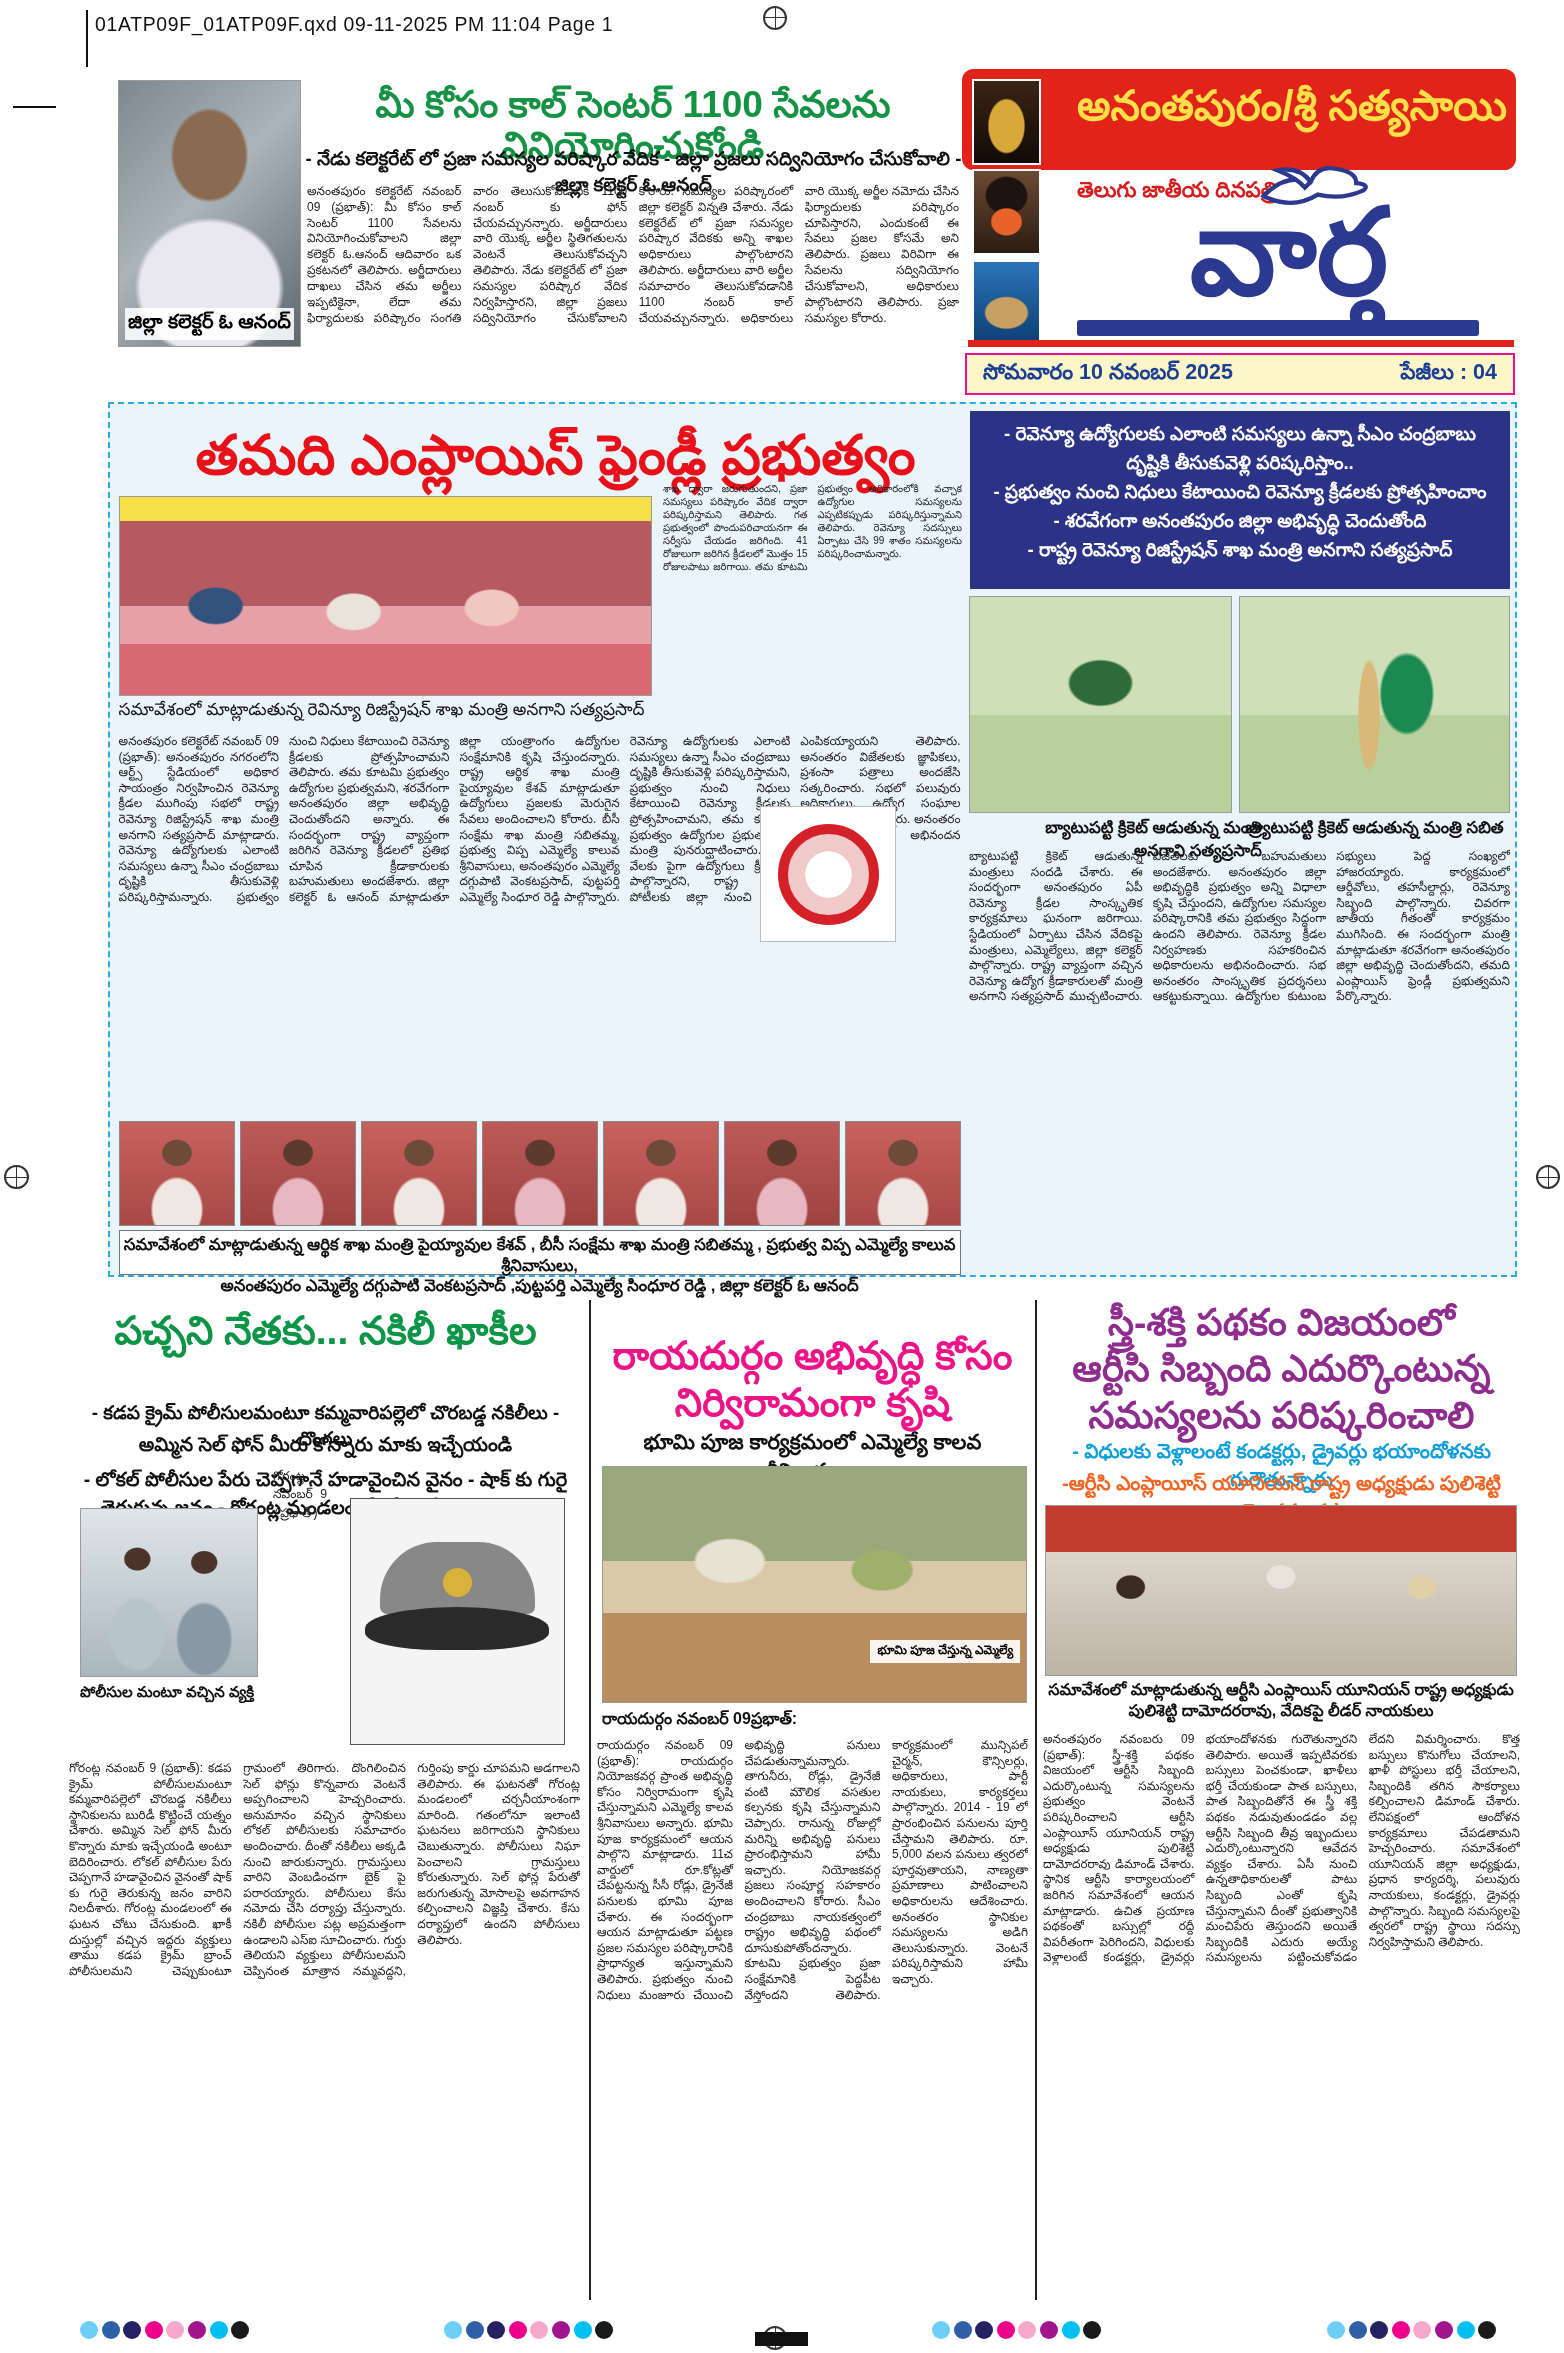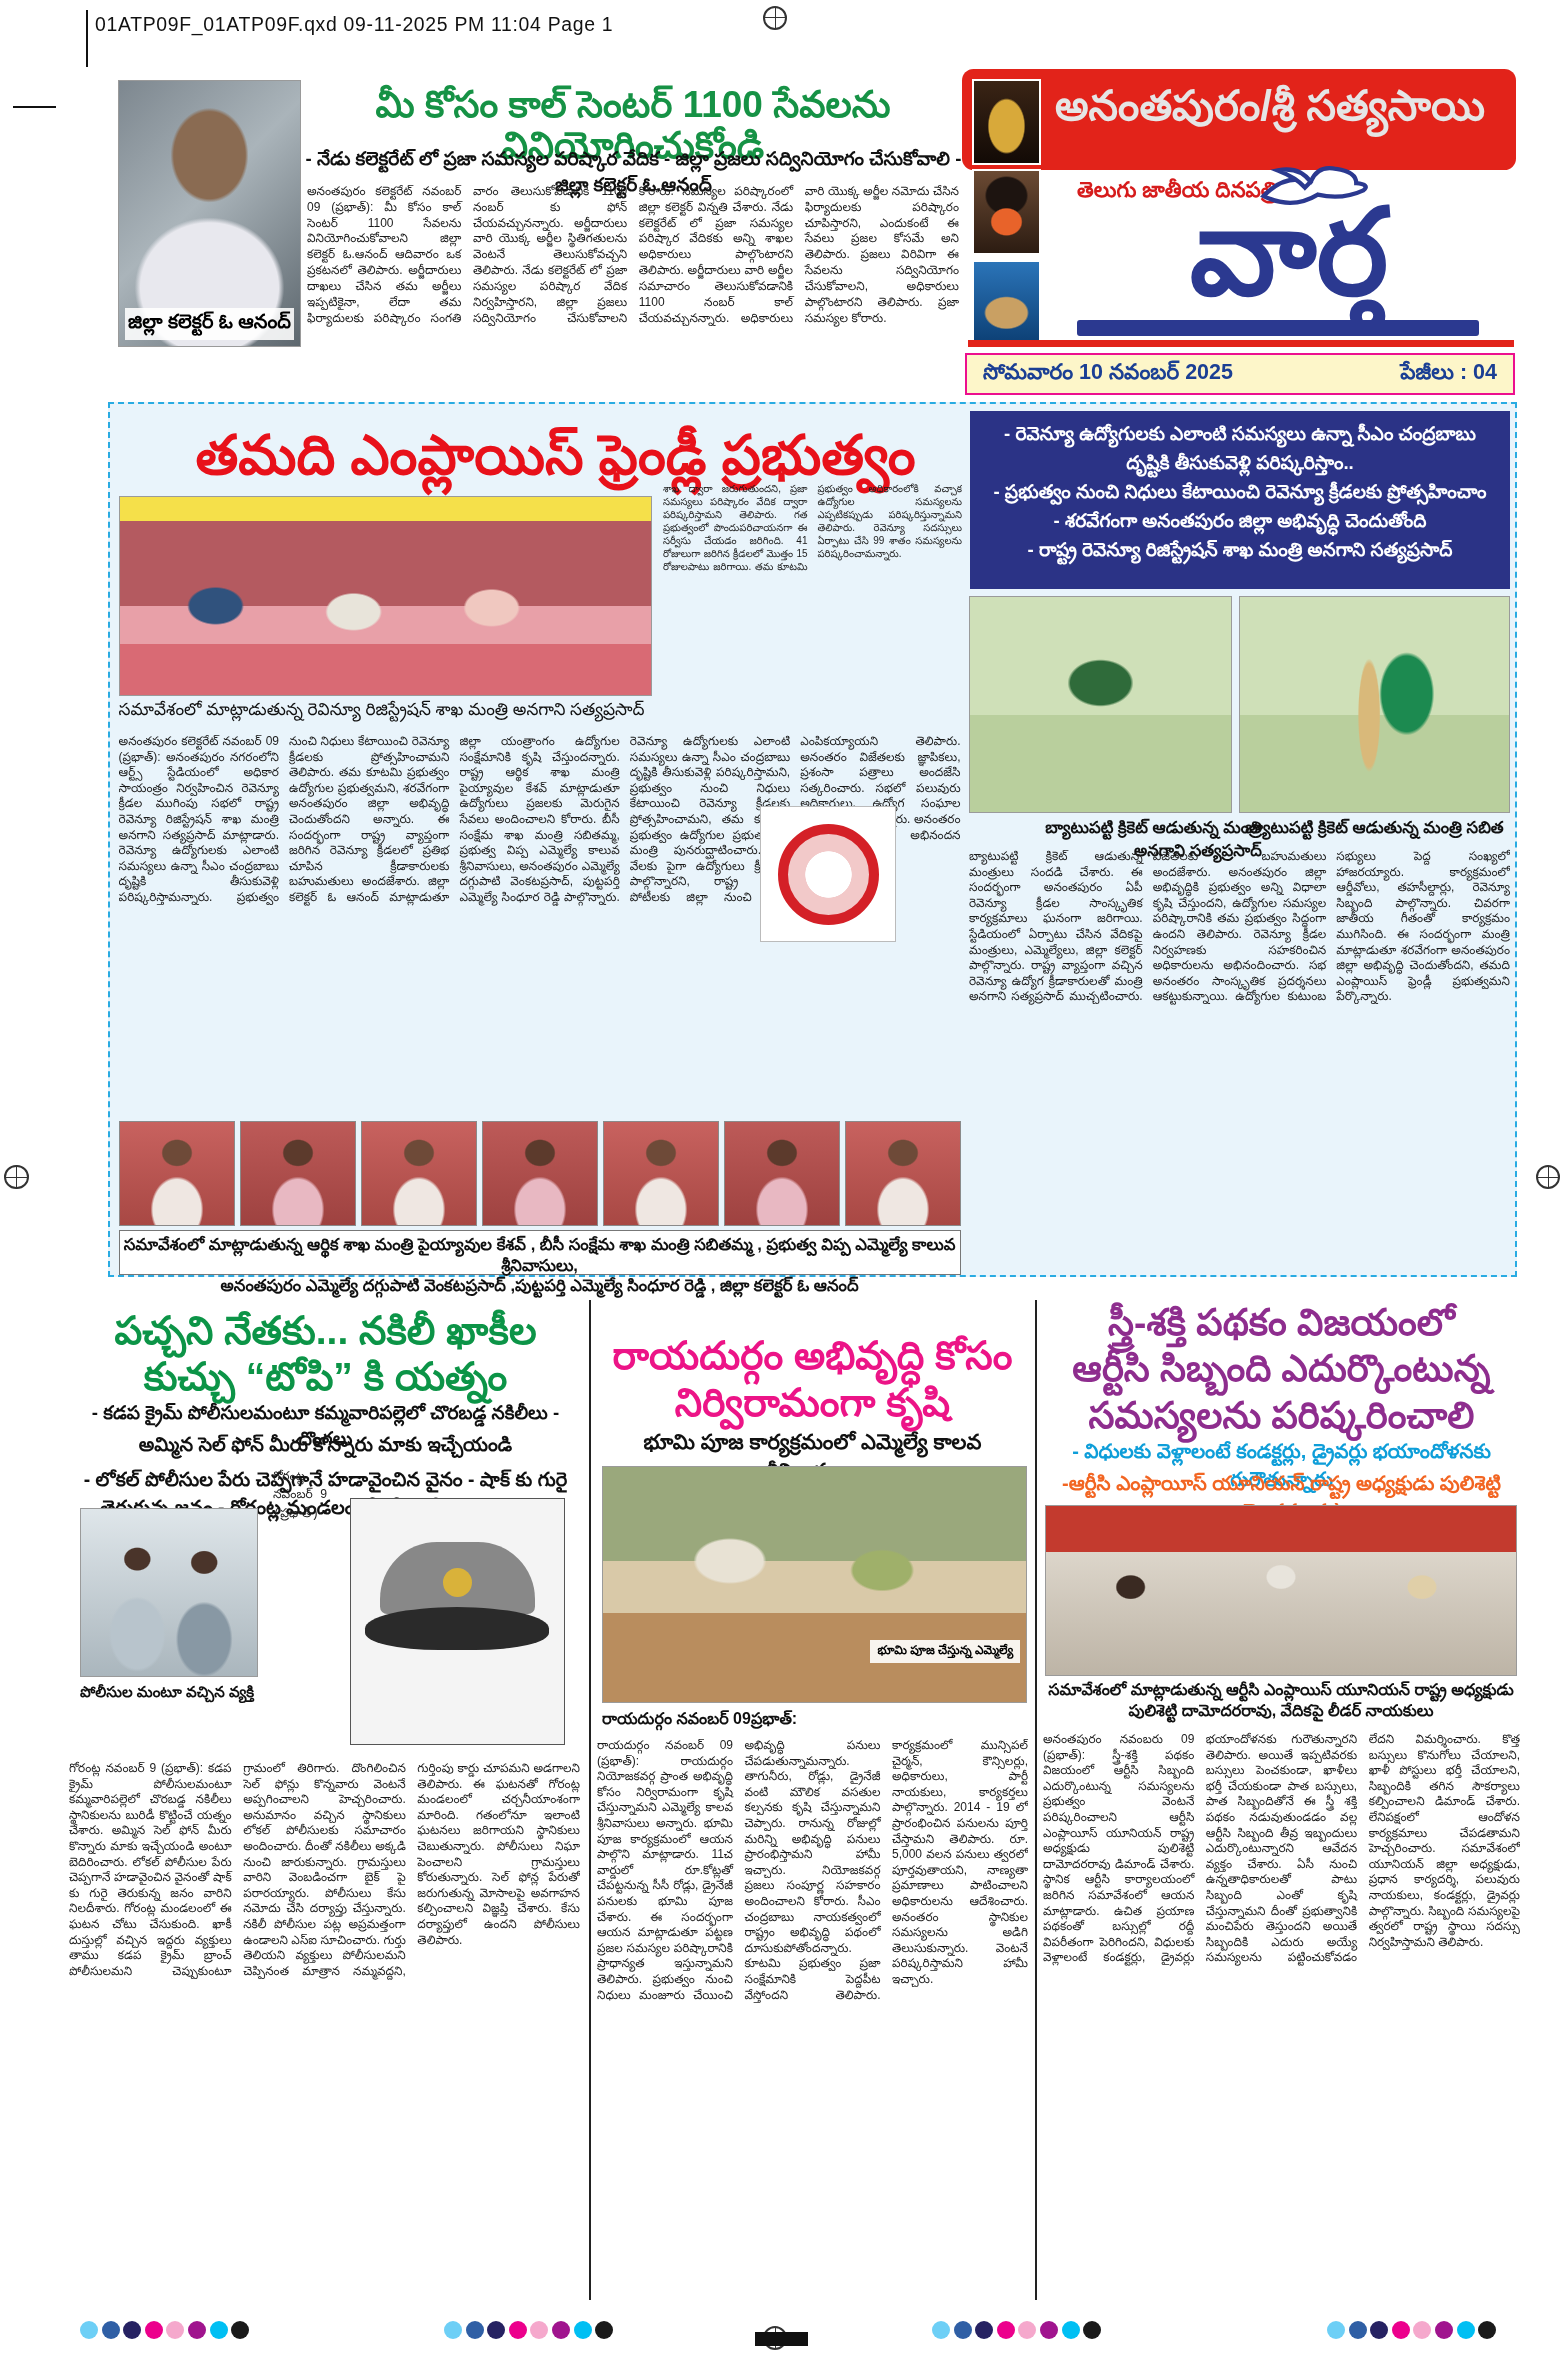--- a/index.html
+++ b/index.html
@@ -33,22 +33,22 @@
   .top-headline { left:310px; top:85px; width:646px; text-align:center;
      color:#169245; font-size:37px; font-weight:bold; line-height:1.1; }
   .top-subhead { left:302px; top:148px; width:663px; text-align:center;
      color:#111; font-size:18.7px; font-weight:bold; }
   .top-body { left:307px; top:184px; width:652px; height:188px;
      font-size:12px; line-height:1.32; text-align:justify; color:#1c1c1c;
      column-count:4; column-gap:11.5px; overflow:hidden; }
 
   
   .mast-red { left:962px; top:69px; width:554px; height:101px; background:#e2231a; border-radius:11.5px; }
-  .mast-title { position:absolute; left:93px; top:13px; width:452px; text-align:left;
-     color:#e5e5e5; font-size:42px; font-weight:bold; }
+  .mast-title { position:absolute; left:93px; top:13px; width:452px; text-align:right;
+     color:#fde047; font-size:42px; font-weight:bold; }
   .mast-photo { width:69px; height:86px; border:2.2px solid #ffffff; position:absolute; left:10px; }
   .mp1 { top:10px; background:radial-gradient(29px 43px at 50% 55%, #d8a93a 0 60%, transparent 65%), linear-gradient(#3a2415,#120a06); }
   .mp2 { top:101px; background:radial-gradient(24.4px 21.5px at 50% 62%, #e8632a 0 60%, transparent 66%), radial-gradient(32px 29px at 50% 30%, #1d1410 0 62%, transparent 68%), linear-gradient(#6b4a33,#2c1c12); }
   .mp3 { top:191px; background:radial-gradient(33px 24.4px at 50% 62%, #c9a063 0 62%, transparent 68%), linear-gradient(#2b74b8,#0c3f74); }
   .mast-tagline { left:1077px; top:178px; width:302px; color:#d61c1c; font-size:21.5px; font-weight:bold; }
   .mast-logo { left:1063px; top:192px; width:452px; text-align:center;
      color:#2b3990; font-size:121px; font-weight:bold; line-height:1.0; }
   .mast-bar-blue { left:1077px; top:320px; width:402px; height:16px; background:#2b3990; border-radius:2.9px; }
   .mast-bar-red { left:968px; top:340px; width:546px; height:7.2px; background:#e2231a; }
   .dove { left:1249px; top:159px; }
@@ -208,21 +208,20 @@
       <div class="speaker"></div>
     </div>
     <div class="speakers-cap">
       <div>సమావేశంలో మాట్లాడుతున్న ఆర్థిక శాఖ మంత్రి పైయ్యావుల కేశవ్ , బీసీ సంక్షేమ శాఖ మంత్రి సబితమ్మ , ప్రభుత్వ విప్ప ఎమ్మెల్యే కాలువ శ్రీనివాసులు,</div>
       <div>అనంతపురం ఎమ్మెల్యే దగ్గుపాటి వెంకటప్రసాద్ ,పుట్టపర్తి ఎమ్మెల్యే సింధూర రెడ్డి , జిల్లా కలెక్టర్ ఓ ఆనంద్</div>
     </div>
   </div>
 
   <div class="abs h-green" style="left:72px; top:1308px; width:507px;">
     <div>పచ్చని నేతకు... నకిలీ ఖాకీల</div>
-    <div>కుచ్చు “టోపి” కి యత్నం</div>
   </div>
   <div class="abs sub" style="left:69px; top:1402px; width:513px; font-size:18.7px;">- కడప  క్రైమ్ పోలీసులమంటూ కమ్మవారిపల్లెలో చొరబడ్డ నకిలీలు - దొంగలు</div>
   <div class="abs sub" style="left:69px; top:1433px; width:513px; font-size:19.4px;">అమ్మిన సెల్ ఫోన్ మీరు కొన్నారు మాకు ఇచ్చేయండి</div>
   <div class="abs sub" style="left:69px; top:1465px; width:513px; font-size:19.4px; line-height:1.45;">- లోకల్ పోలీసుల పేరు చెప్పగానే హడావైంచిన వైనం - షాక్ కు గురై తెరుకున్న జనం -  గోరంట్ల మండలంలో చోటు చేసుకున్న ఘటన</div>
   <div class="abs photo men-photo"></div>
   <div class="abs men-cap">పోలీసుల మంటూ వచ్చిన వ్యక్తి</div>
   <div class="abs gorantla-note">గోరంట్ల నవంబర్ 9 (ప్రభాత్)</div>
   <div class="abs cap-sketch">
     <div class="crown"></div>
     <div class="peak"></div>

